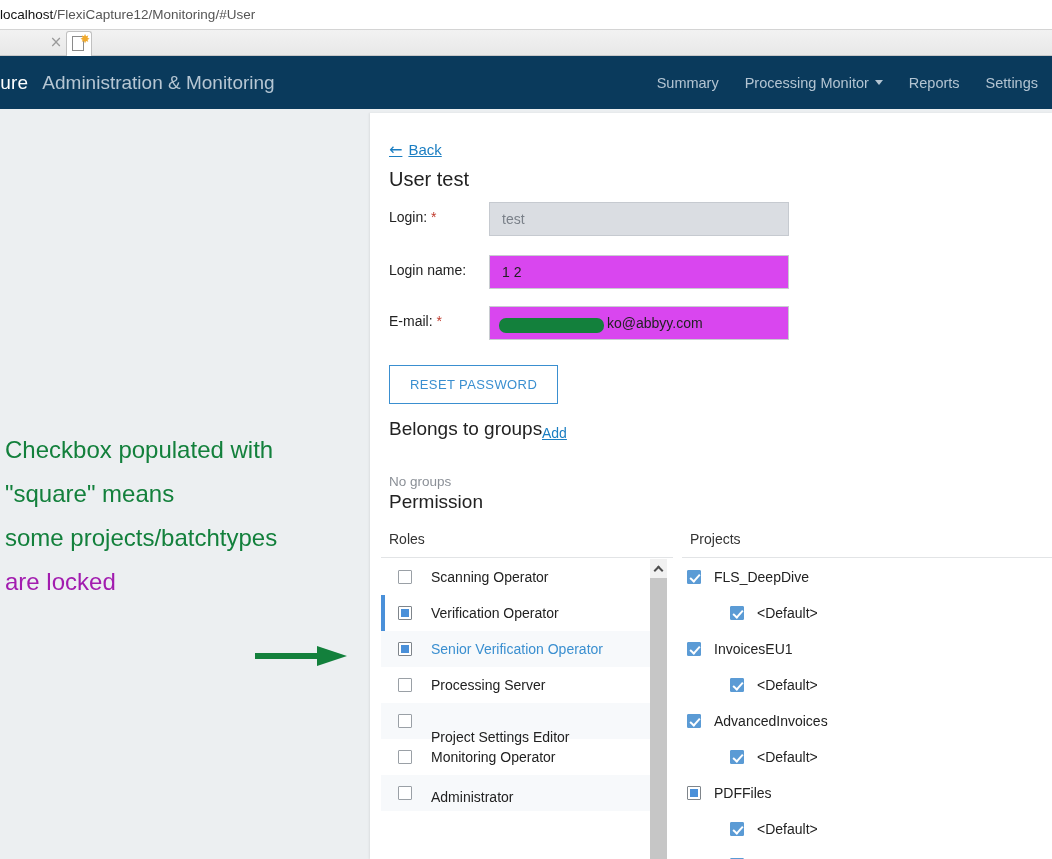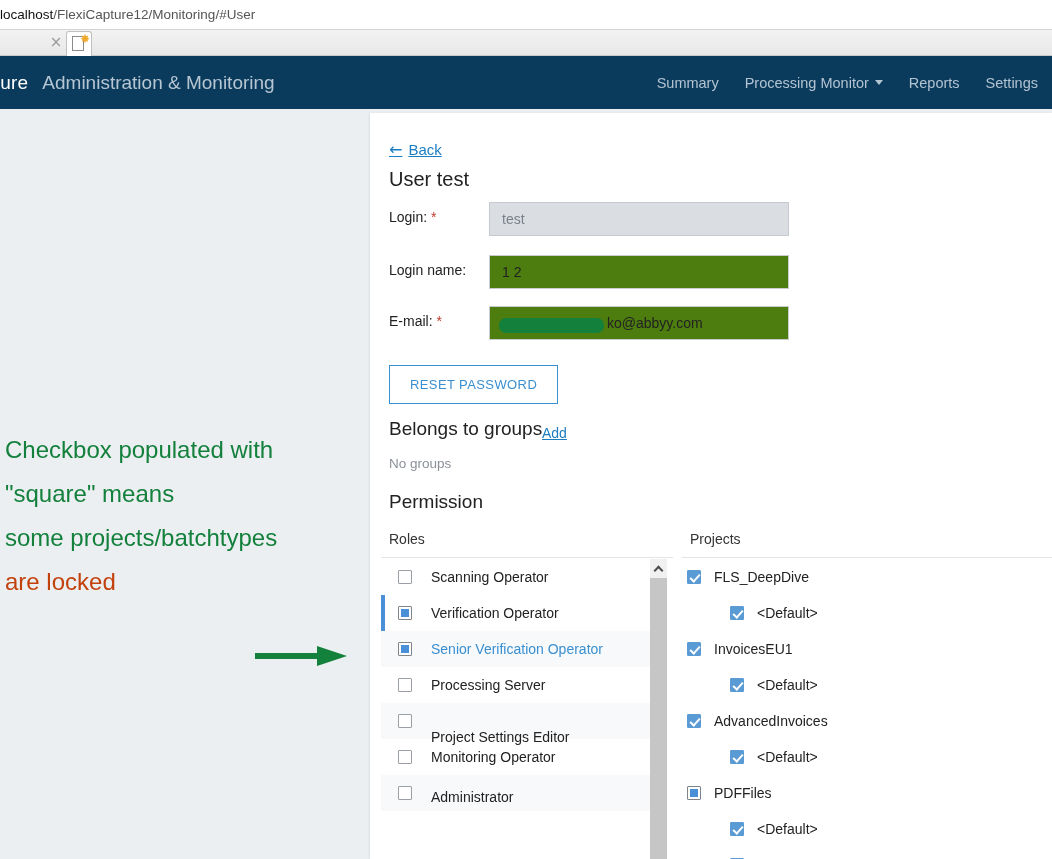--- a/index.html
+++ b/index.html
@@ -104,21 +104,21 @@
 
   
   .form-row { position: absolute; left: 19px; height: 34px; }
   .form-label {
     position: absolute; left: 0; top: 7px; font-size: 14px; color: #222;
     white-space: nowrap;
   }
   .req-star { color: #c0392b; font-size: 14px; }
   .form-input {
     position: absolute; left: 100px; top: 0; width: 300px; height: 34px;
-    border: 1px solid #c8ccd0; background: #4d7c0f;
+    border: 1px solid #c8ccd0; background: #d946ef;
     font-size: 14px; color: #222; padding: 0 12px;
     font-family: "Liberation Sans", sans-serif;
   }
   .form-input.disabled { background: #dadde2; color: #7a8089; border-color: #c6cad0; }
 
   .redact {
     position: absolute; left: 110px; top: 12px; width: 105px; height: 15px;
     background: #13803c; border-radius: 7px;
   }
 
@@ -131,21 +131,21 @@
   }
 
   .section-head {
     position: absolute; left: 19px; font-size: 19px; color: #222; font-weight: 400;
   }
   .add-link {
     position: absolute; font-size: 14px; color: #1b7ec2;
     text-decoration: underline; cursor: pointer;
   }
   .muted-text {
-    position: absolute; left: 19px; font-size: 13.5px; color: #8b9097;
+    position: absolute; left: 19px; font-size: 13.5px; color: #8b9097; margin-top: 18px;
   }
 
   
   .col-head {
     position: absolute; font-size: 14px; color: #333;
   }
   .col-rule {
     position: absolute; height: 1px; background: #e2e4e6;
   }
   .list-box {
@@ -378,20 +378,20 @@
           <span class="lrow-label" style="margin-left: 13px;">test</span>
         </div>
       </div>
 
   </div>
 
   <div id="annot-lines">
       <div class="annot-text" style="top: 428px; color: rgb(19, 128, 60);">Checkbox populated with</div>
       <div class="annot-text" style="top: 472px; color: rgb(19, 128, 60);">"square" means</div>
       <div class="annot-text" style="top: 516px; color: rgb(19, 128, 60);">some projects/batchtypes</div>
-      <div class="annot-text" style="top: 560px; color: #c2410c;">are locked</div>
+      <div class="annot-text" style="top: 560px; color: #a21caf;">are locked</div>
     </div>
 
   <svg class="annot-arrow" viewBox="0 0 92 22">
     <path d="M0 8 L62 8 L62 1 L92 11 L62 21 L62 14 L0 14 Z" fill="#13803c"></path>
   </svg>
 
 </div>
 
 </body></html>

